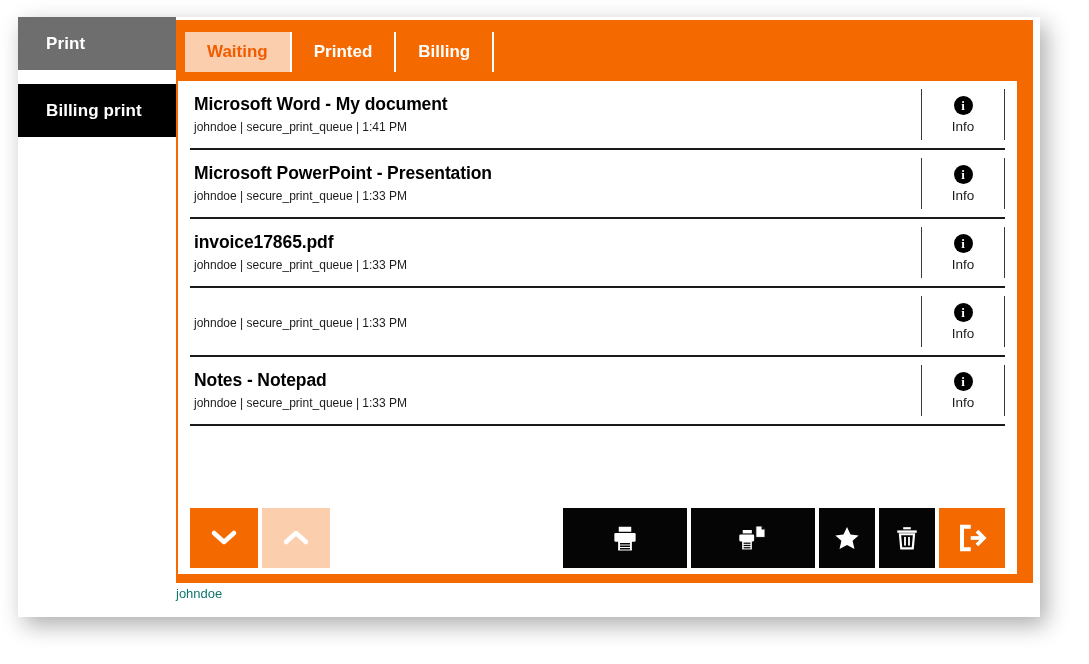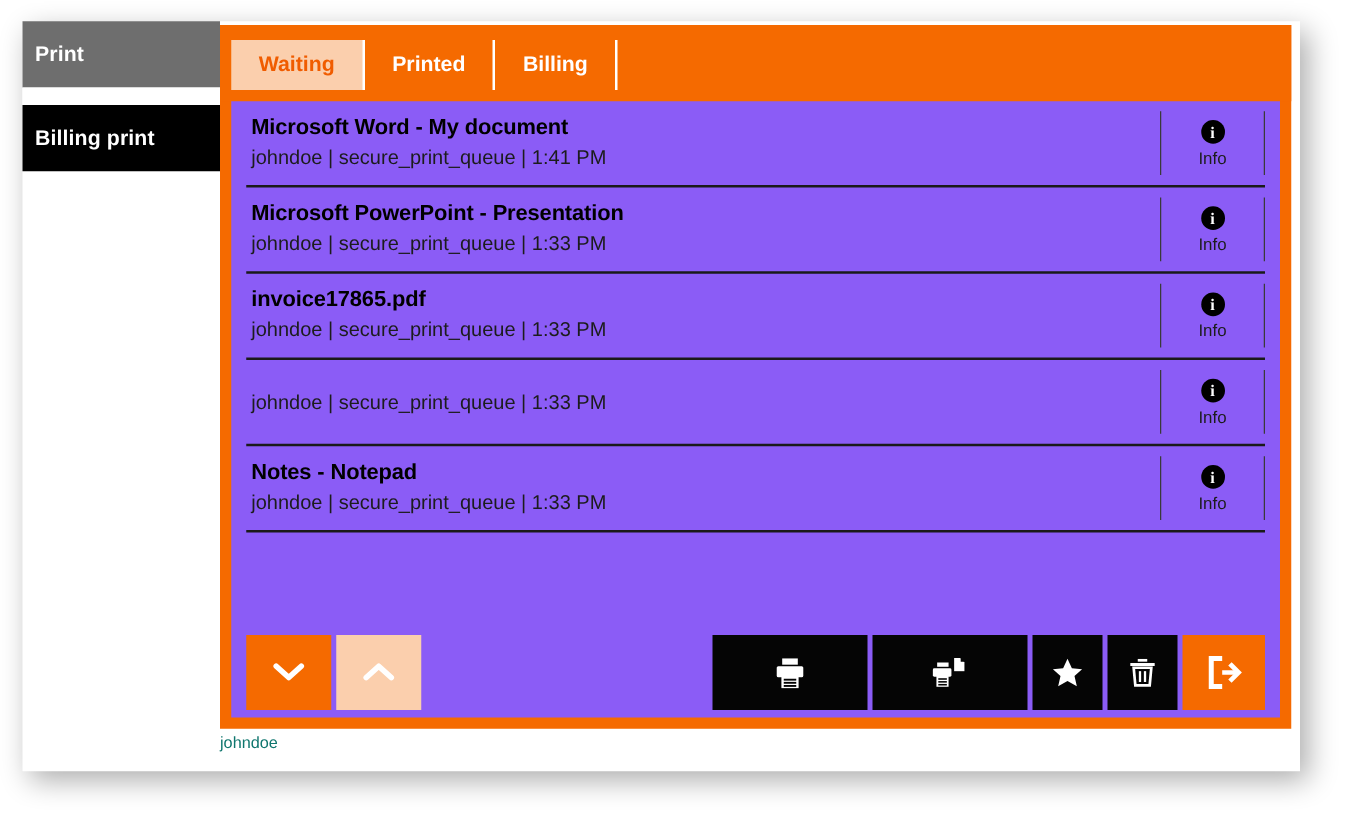--- a/index.html
+++ b/index.html
@@ -22,21 +22,21 @@
   
   .sidebar{
     position:absolute;
     left:0px; top:0px;
     width:158px;
   }
   .side-item{
     height:53px;
     display:flex;
     align-items:center;
-    padding-left:10px;
+    padding-left:28px;
     box-sizing:border-box;
     color:#ffffff;
     font-size:17px;
     font-weight:bold;
     letter-spacing:0.1px;
     cursor:pointer;
     user-select:none;
   }
   .side-item.gray{ background:#6e6e6e; }
   .side-item.black{ background:#000000; }
@@ -82,23 +82,23 @@
   }
   .tab.active{
     background:#fbcfad;
     color:#f05c00;
     border-right:2px solid #ffffff;
   }
 
   
   .content{
     position:absolute;
-    left:9px; top:61px;
+    left:2px; top:61px;
     width:839px; height:493px;
-    background:#8b5cf6;
+    background:#ffffff;
     box-sizing:border-box;
   }
 
   
   .joblist{
     position:absolute;
     left:0; top:0;
     width:100%;
   }
   .job-row{
@@ -118,21 +118,21 @@
     padding-left:4px;
   }
   .job-title{
     font-size:17.5px;
     font-weight:bold;
     color:#000000;
     line-height:1.25;
     letter-spacing:-0.1px;
   }
   .job-meta{
-    font-size:16px;
+    font-size:12px;
     color:#1c1c1c;
     line-height:1.35;
     margin-top:3px;
   }
   .job-info{
     width:82px;
     display:flex;
     flex-direction:column;
     align-items:center;
     justify-content:center;

